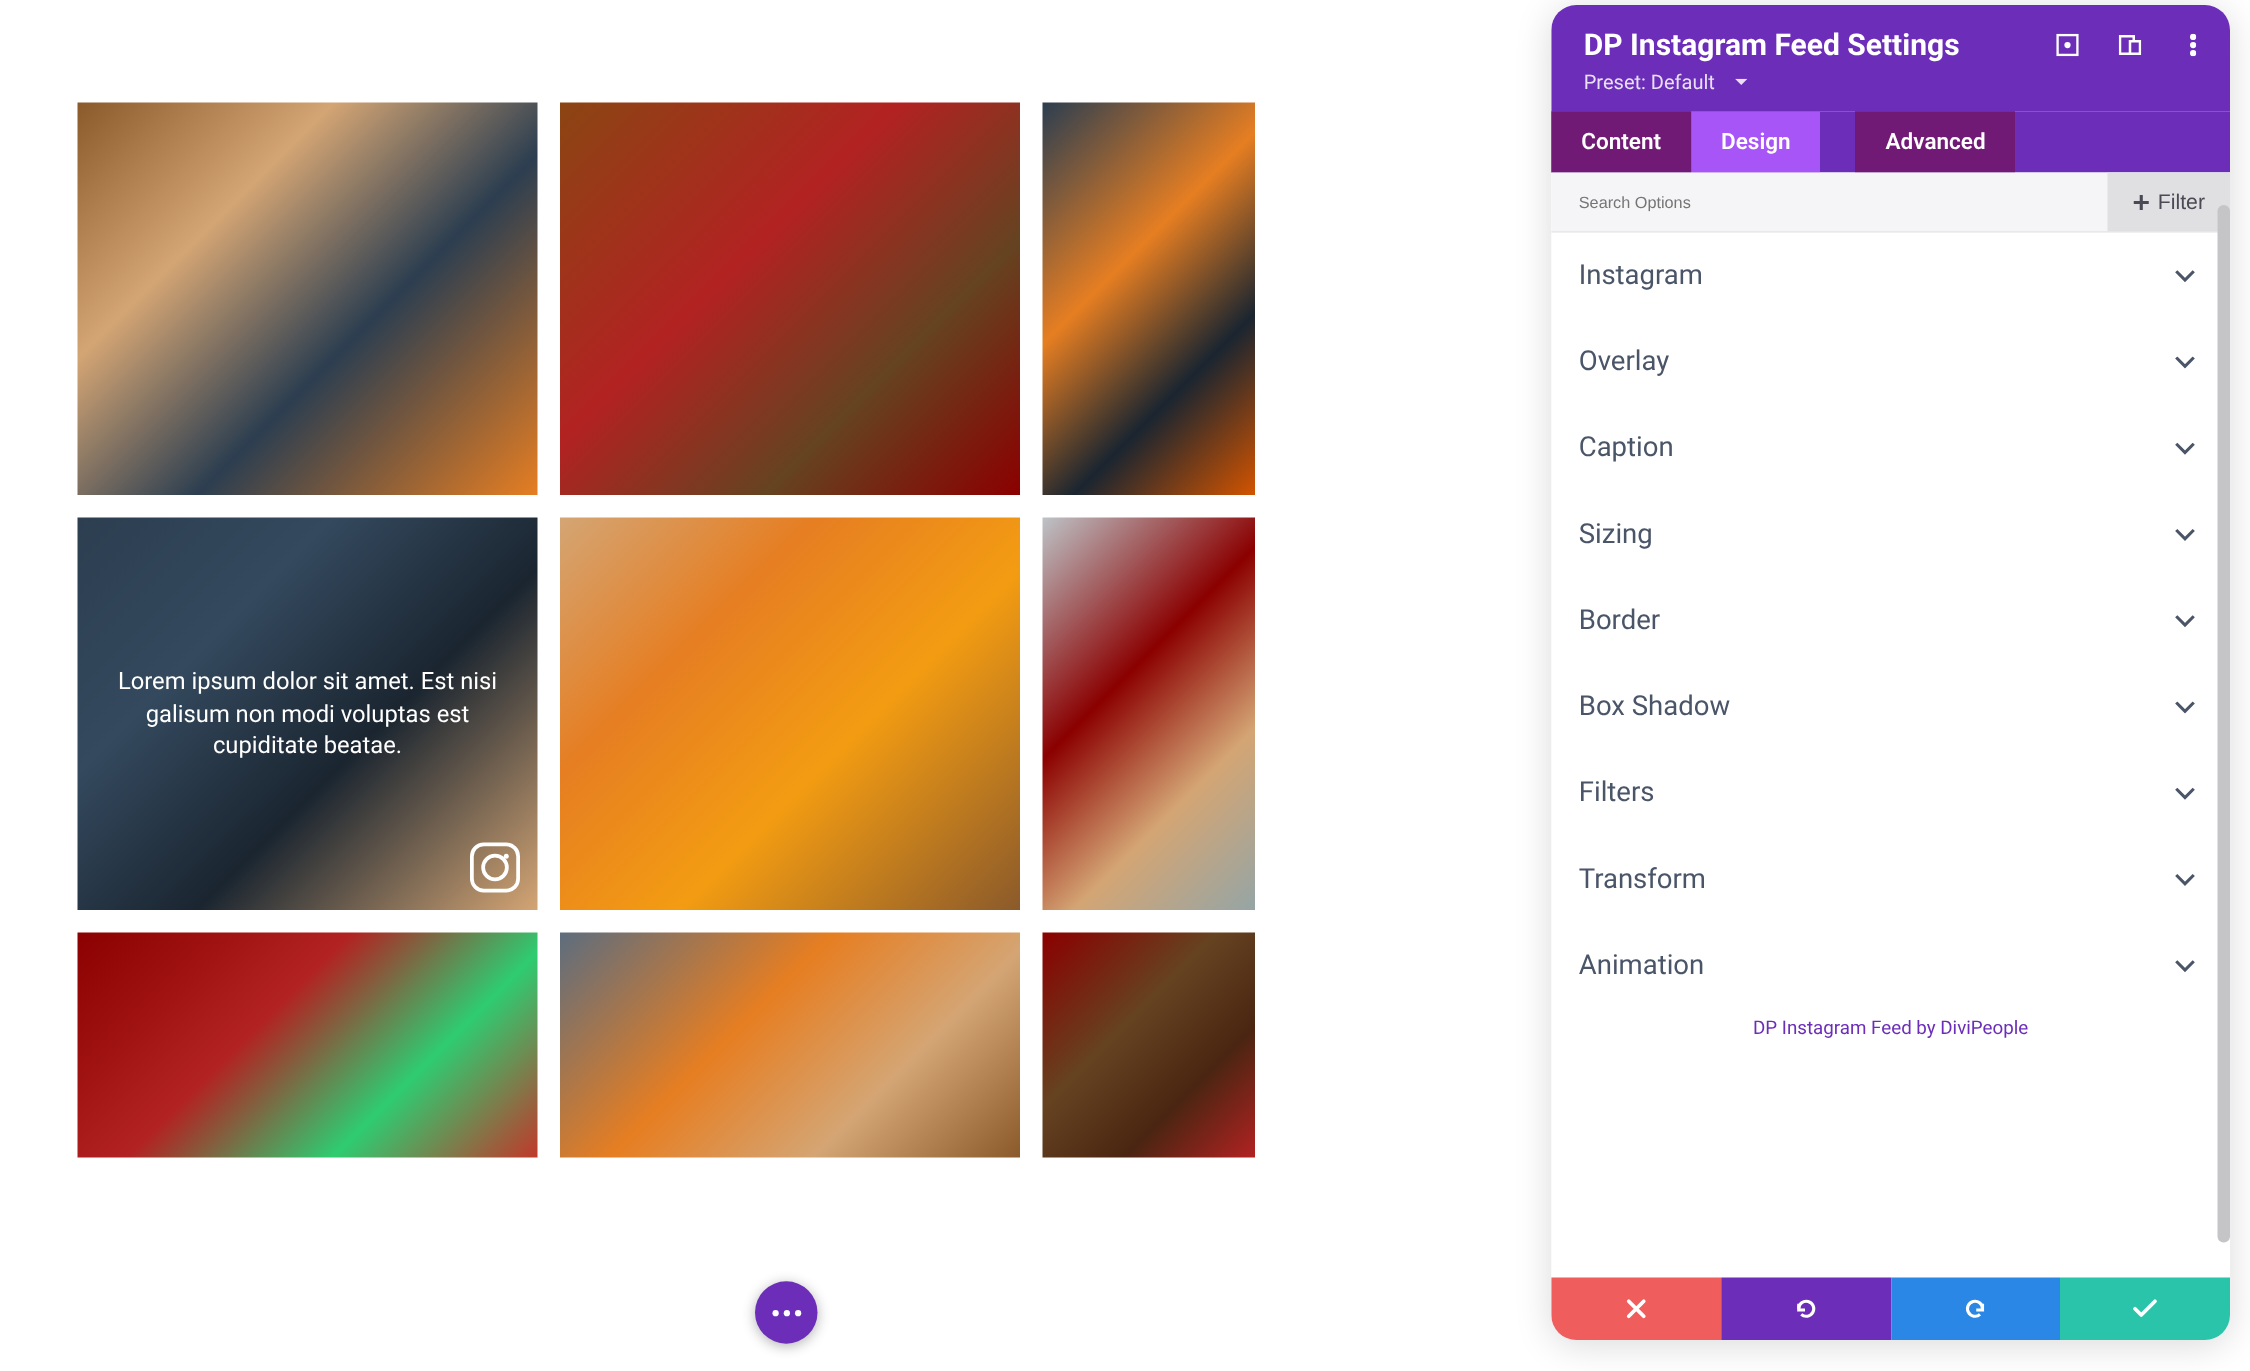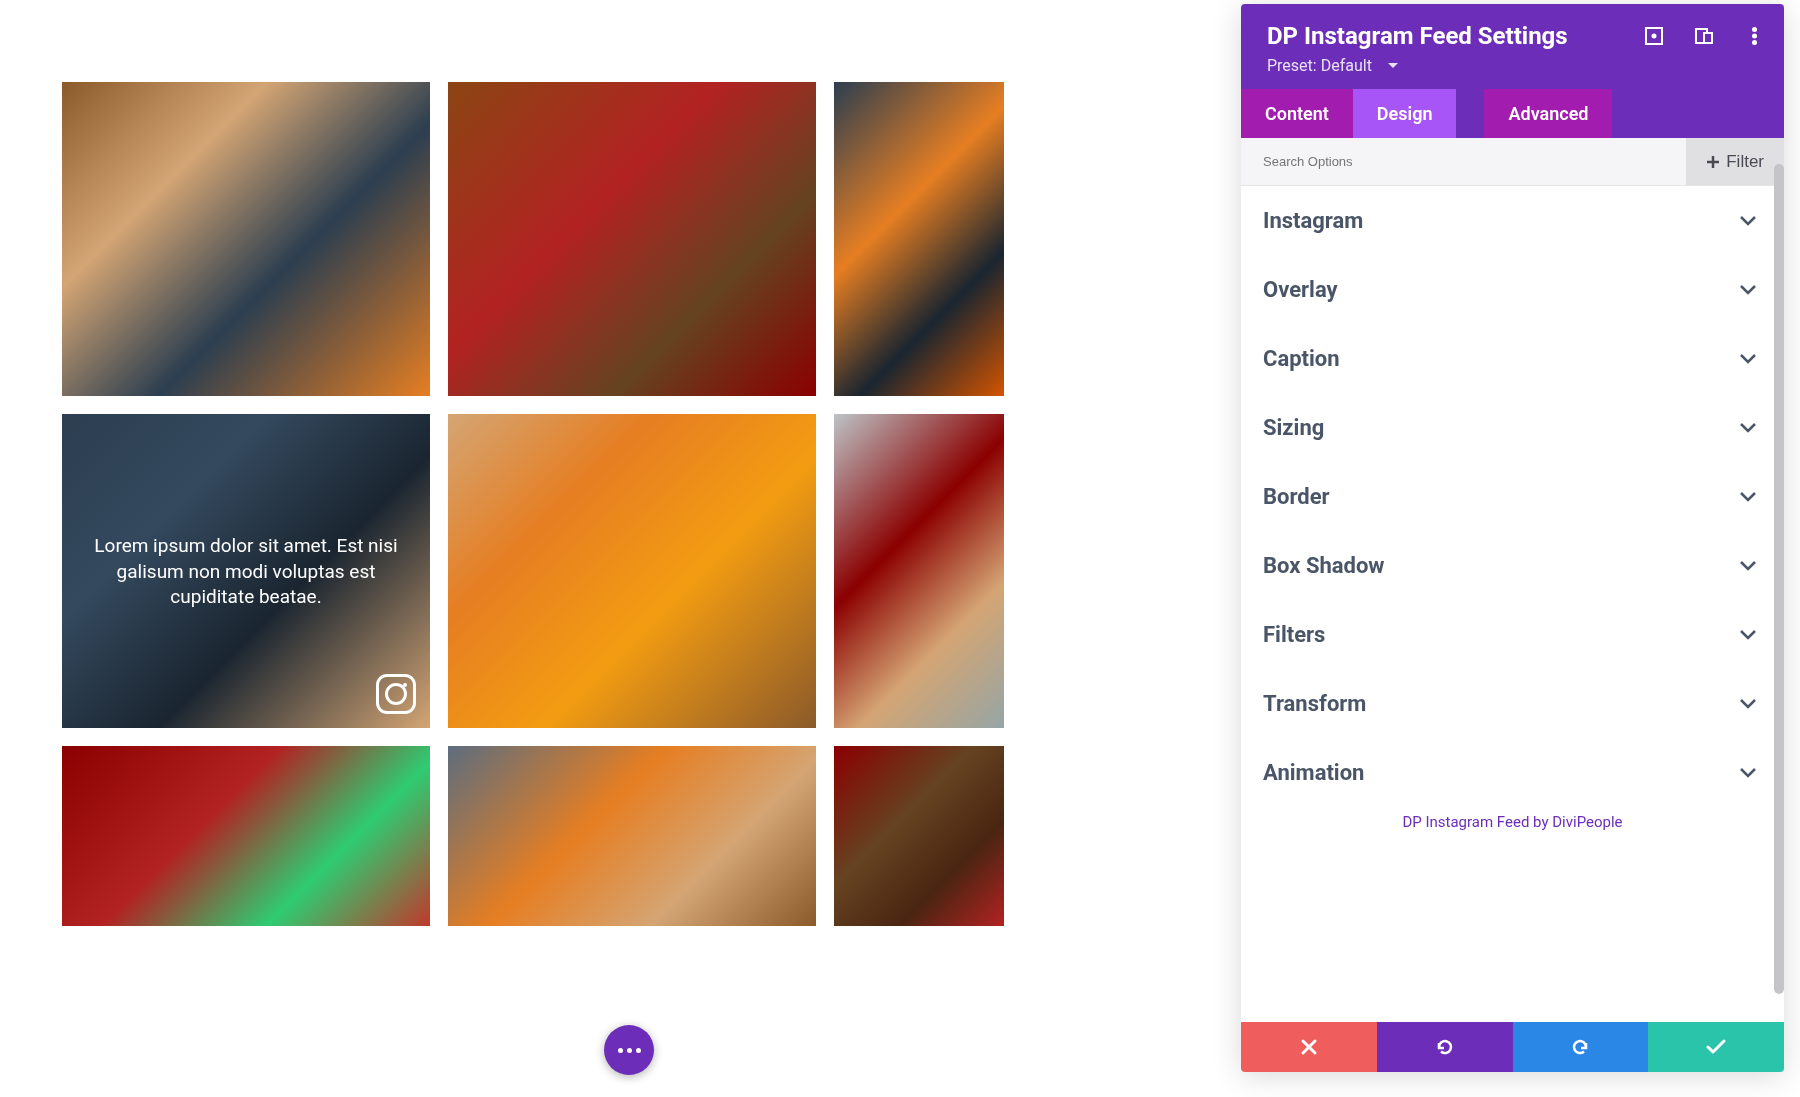--- a/index.html
+++ b/index.html
@@ -117,21 +117,21 @@
       background: #fff;
       border-radius: 50%;
     }
     .settings-panel {
       position: absolute;
       right: 16px;
       top: 4px;
       width: 543px;
       height: 1068px;
       background: #fff;
-      border-radius: 4px;
+      border-radius: 20px;
       box-shadow: 0 4px 30px rgba(0,0,0,0.15);
       display: flex;
       flex-direction: column;
       overflow: hidden;
     }
     .panel-header {
       background: #6c2eb9;
       color: #fff;
       padding: 18px 26px 14px 26px;
       position: relative;
@@ -168,21 +168,21 @@
       display: flex;
       background: #6c2eb9;
     }
     .panel-tab {
       flex: 0 0 auto;
       padding: 14px 24px;
       color: #fff;
       font-size: 18px;
       font-weight: 600;
       cursor: pointer;
-      background: #a21caf;
+      background: #701a75;
     }
     .panel-tab.active {
       background: #a855f7;
     }
     .panel-tab:nth-child(3) {
       margin-left: 28px;
     }
     .search-bar {
       display: flex;
       align-items: stretch;
@@ -215,21 +215,21 @@
       overflow-y: auto;
     }
     .option-row {
       display: flex;
       justify-content: space-between;
       align-items: center;
       padding: 22px 28px 22px 22px;
       cursor: pointer;
       color: #4a5568;
       font-size: 22px;
-      font-weight: 700;
+      font-weight: 400;
     }
     .option-chevron {
       color: #4a5568;
     }
     .footer-link {
       padding: 6px 20px 8px;
       text-align: center;
       color: #6c2eb9;
       font-size: 15px;
     }

